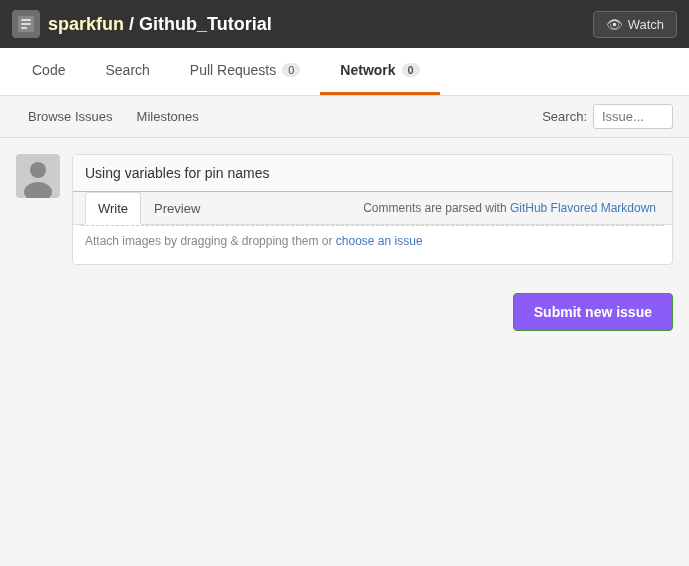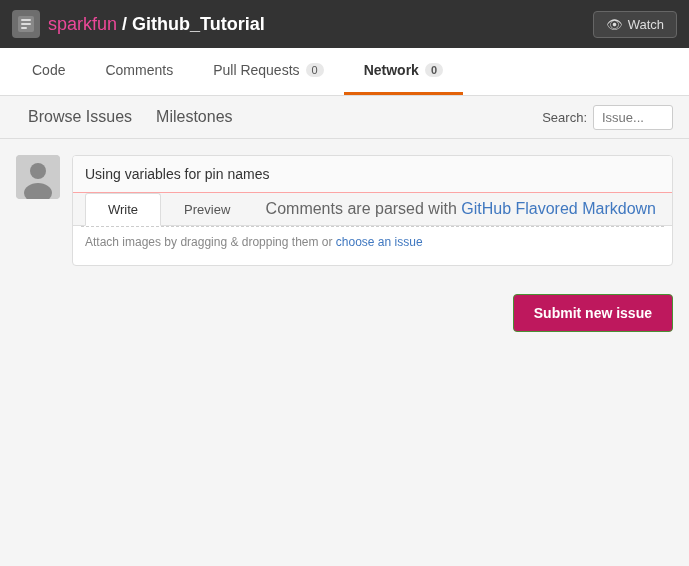--- a/index.html
+++ b/index.html
@@ -35,22 +35,22 @@
       display: flex;
       align-items: center;
       justify-content: center;
     }
     .repo-title {
       color: #fff;
       font-size: 18px;
       font-weight: bold;
     }
     .repo-title .org {
-      color: #ec4899;
-      font-weight: normal;
+      color: #fef9c3;
+      font-weight: bold;
       text-align: center;
     }
     .watch-btn {
       background: #444;
       border: 1px solid #666;
       border-radius: 4px;
       color: #ddd;
       font-size: 13px;
       padding: 5px 12px;
       cursor: pointer;
@@ -101,21 +101,21 @@
       display: flex;
       align-items: center;
       justify-content: space-between;
     }
     .sub-nav-left {
       display: flex;
       gap: 0;
     }
     .sub-nav-link {
       padding: 4px 12px;
-      font-size: 16px;
+      font-size: 13px;
       color: #555;
       cursor: pointer;
       text-decoration: none;
     }
     .search-area {
       display: flex;
       align-items: center;
       gap: 6px;
     }
     .search-label {
@@ -176,38 +176,38 @@
       align-items: center;
       border-bottom: 1px solid #ddd;
       background: #f5f5f5;
       padding: 0 12px;
       justify-content: space-between;
     }
     .editor-tab-group {
       display: flex;
     }
     .editor-tab {
-      padding: 8px 22px;
+      padding: 8px 12px;
       font-size: 13px;
       cursor: pointer;
       color: #555;
       border: 1px solid transparent;
       border-bottom: none;
       margin-bottom: -1px;
       text-align: center;
     }
     .editor-tab.active {
       background: #fff;
       color: #333;
       border: 1px solid #ddd;
       border-bottom: 1px solid #fff;
       border-radius: 3px 3px 0 0;
     }
     .markdown-note {
-      font-size: 16px;
+      font-size: 12px;
       color: #666;
       padding-right: 4px;
     }
     .markdown-link {
       color: #4078c0;
       text-decoration: none;
     }
 
     
     .issue-body-area {
@@ -241,21 +241,21 @@
       text-decoration: none;
     }
 
     
     .footer {
       padding: 12px 16px;
       display: flex;
       justify-content: flex-end;
     }
     .submit-btn {
-      background: #be185d;
+      background: #8b5cf6;
       border: 1px solid #4a9034;
       border-radius: 4px;
       color: #fff;
       font-size: 14px;
       font-weight: bold;
       padding: 10px 20px;
       cursor: pointer;
     }
   </style>
 </head>
@@ -281,21 +281,21 @@
     <span>👁</span>
     <span>Watch</span>
   </button>
 </div>
 
 <div class="nav-tabs">
   <a class="nav-tab">
     <span>Code</span>
   </a>
   <a class="nav-tab">
-    <span>Comments</span>
+    <span>Search</span>
   </a>
   <a class="nav-tab">
     <span>Pull Requests</span>
     <span class="badge">0</span>
   </a>
   <a class="nav-tab active">
     <span>Network</span>
     <span class="badge active-badge">0</span>
   </a>
 </div>

